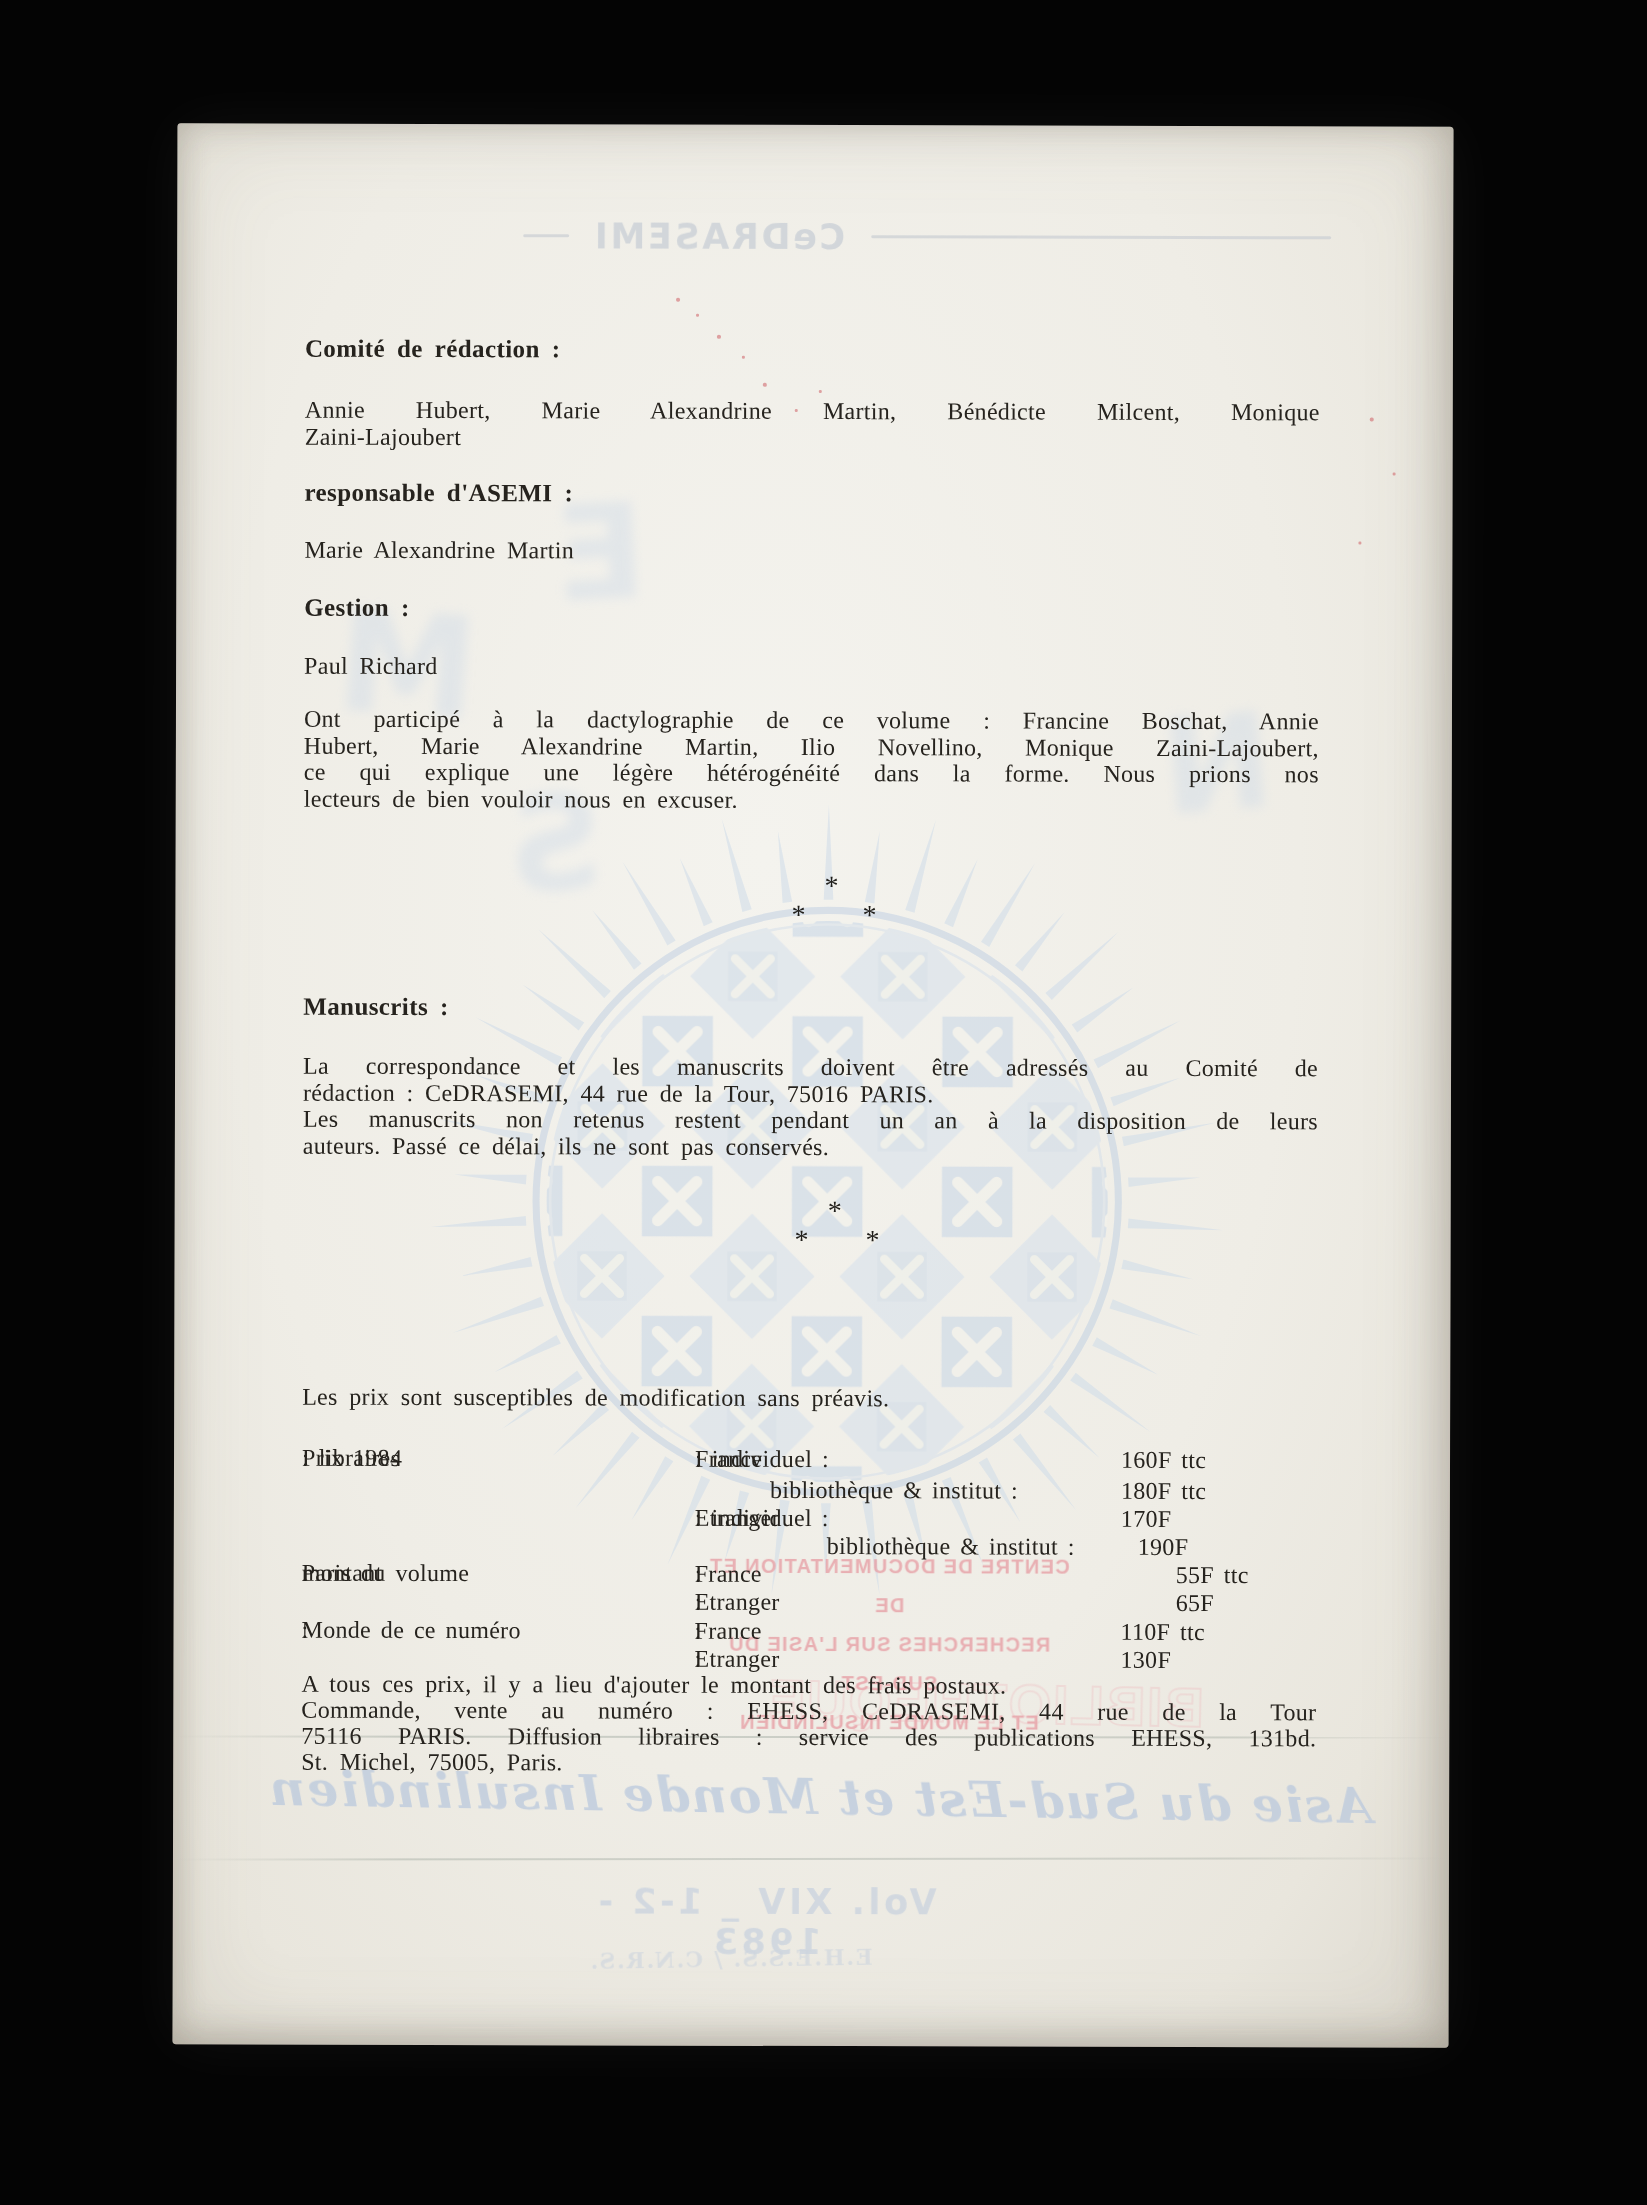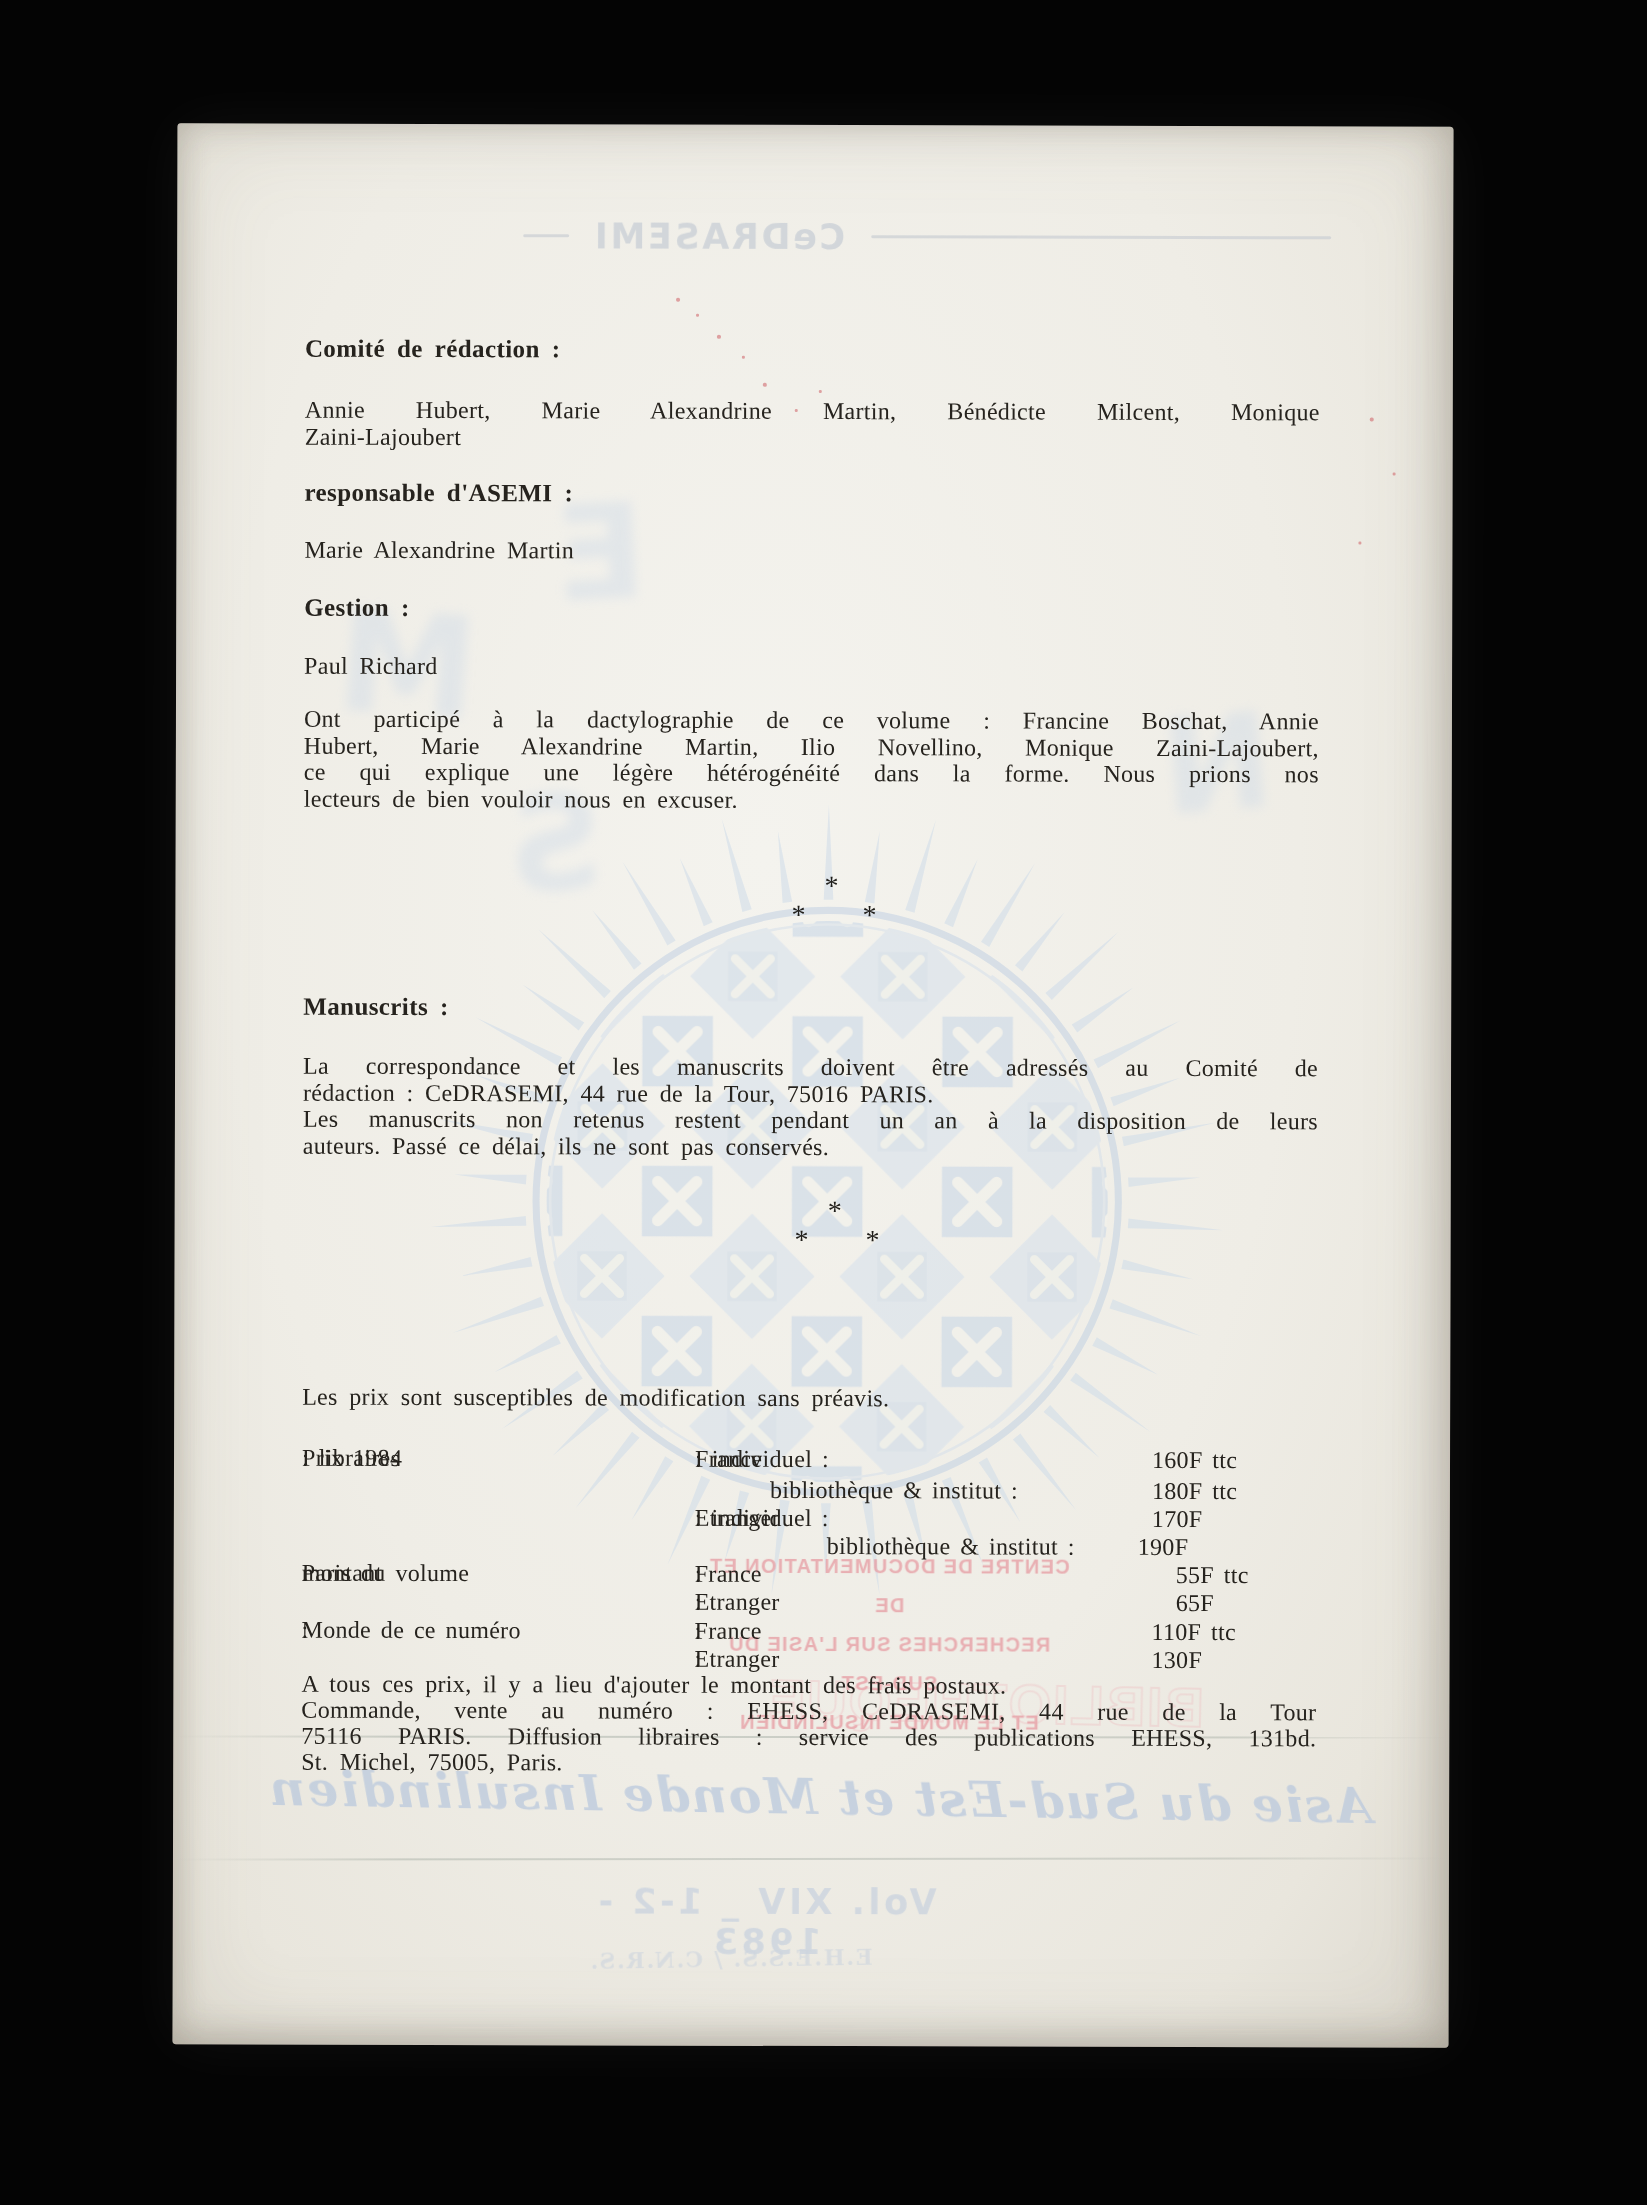--- a/index.html
+++ b/index.html
@@ -64,21 +64,21 @@
   .ast .a1{left:40px;top:-5.3px;}
   .ast .a2{left:7px;top:24px;}
   .ast .a3{left:78px;top:24px;}
   .ast1{left:609px;top:750px;}
   .ast2{left:613px;top:1075px;}
   .prow{position:absolute;z-index:2;left:128px;width:1120px;height:30px;
         font-size:24px;color:#26231e;letter-spacing:0.3px;word-spacing:3.5px;}
   .prow span{position:absolute;top:0;white-space:nowrap;}
   .prow .c1{left:0;}
   .prow .c2{left:393px;}
-  .prow .val{left:850px;}
+  .prow .val{left:819px;}
   .pr1 .c2{left:468px;}
   .pr3 .c2{left:525px;}
   .pr3 .val{left:836px;}
   .pr4 .val,.pr5 .val{left:874px;}
   .ftr{line-height:26px;}
   .t240{top:212px;}.t310{top:273px;}.t404{top:356px;}.t468{top:413px;}.t534{top:471px;}
   .t600{top:529px;}.t660{top:582px;}.t986{top:870px;}.t1053{top:929px;}.t1428{top:1260px;}
   .rt0{top:1321px;}.rt1{top:1352px;}.rt2{top:1380px;}.rt3{top:1408px;}
   .rt4{top:1436px;}.rt5{top:1464px;}.rt6{top:1493px;}.rt7{top:1521px;}
   .t1753{top:1547px;}

